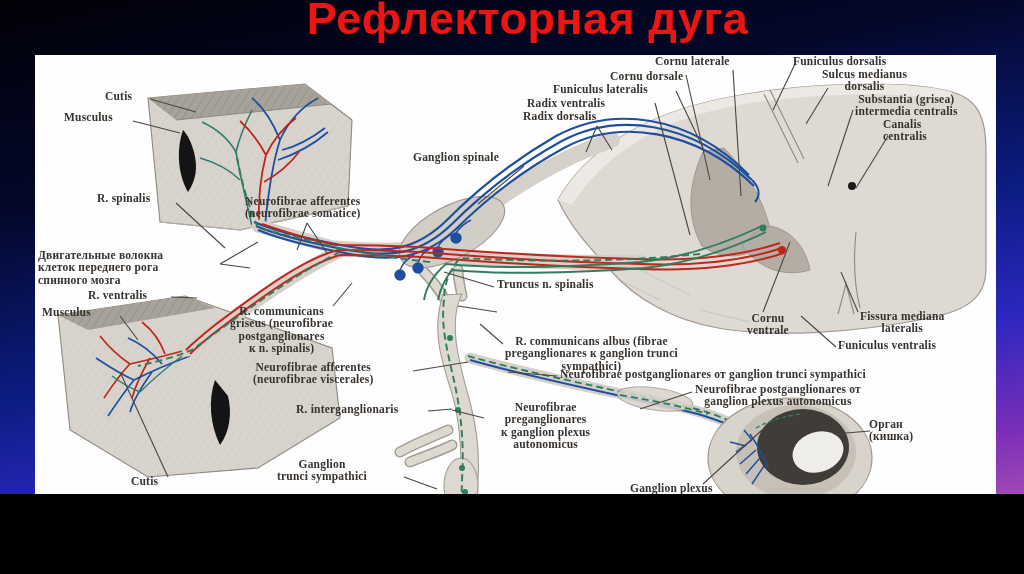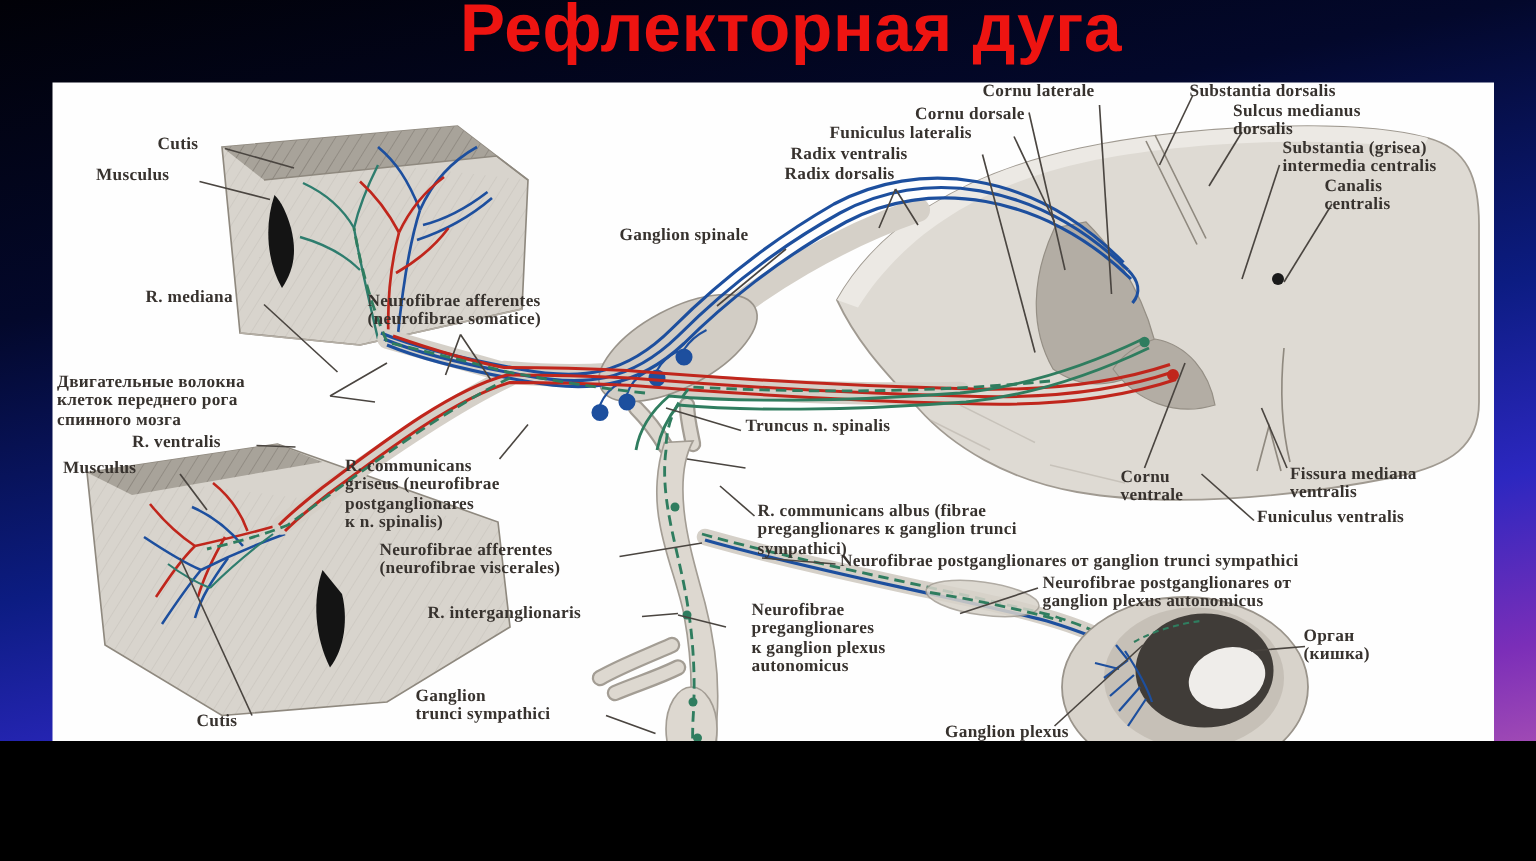--- a/index.html
+++ b/index.html
@@ -5,21 +5,21 @@
   html,body{margin:0;padding:0;background:#000;}
   .slide{position:relative;width:1024px;height:494px;overflow:hidden;
     background:linear-gradient(168deg,#010107 0%,#03082b 30%,#0c1c82 56%,#2c27c0 74%,#7b2eb8 90%,#a34cb4 100%);
     font-family:"Liberation Serif",serif;padding-left:31px;}
   .title{position:absolute;left:0;top:-8px;width:100%;margin:0;text-align:center;
     font-family:"Liberation Sans",sans-serif;font-weight:700;font-size:45px;line-height:1.2;
     color:#ee1411;letter-spacing:0.5px;}
   .panel{position:absolute;left:35px;top:55px;width:961px;height:493px;background:#fefefe;}
   svg.art{position:absolute;left:0;top:0;width:1024px;height:574px;}
   .lbl{position:absolute;font-family:"Liberation Serif",serif;font-weight:700;
-    font-size:11.5px;line-height:1.07;color:#37322e;letter-spacing:.2px;white-space:pre-line;}
+    font-size:11.5px;line-height:1.07;color:#37322e;letter-spacing:.2px;white-space:pre-line;text-align:center;}
   .ctr{text-align:left;}
 </style>
 </head>
 <body>
 
 <div class="slide">
   <h1 class="title">Рефлекторная дуга</h1>
   <div class="panel"></div>
 
   <svg class="art" viewBox="0 0 1024 574">
@@ -211,60 +211,60 @@
       <path d="M557,376 L508,372"></path>
       <path d="M692,392 L640,409"></path>
       <path d="M484,418 L452,410"></path>
       <path d="M703,484 L762,430"></path>
       <path d="M870,431 L834,434"></path>
     </g>
   </svg>
 
   <div class="lbl" style="left:105px;top:90px">Cutis</div>
   <div class="lbl" style="left:64px;top:111px">Musculus</div>
-  <div class="lbl" style="left:97px;top:192px">R. mediana</div>
+  <div class="lbl" style="left:97px;top:192px">R. spinalis</div>
   <div class="lbl" style="left:245px;top:195px">Neurofibrae afferentes
 (neurofibrae somatice)</div>
   <div class="lbl ctr" style="left:38px;top:249px;width:185px">Двигательные волокна
 клеток переднего рога
 спинного мозга</div>
   <div class="lbl" style="left:88px;top:289px">R. ventralis</div>
   <div class="lbl" style="left:42px;top:306px">Musculus</div>
   <div class="lbl" style="left:230px;top:305px">R. communicans
 griseus (neurofibrae
 postganglionares
 к n. spinalis)</div>
   <div class="lbl" style="left:253px;top:361px">Neurofibrae afferentes
 (neurofibrae viscerales)</div>
-  <div class="lbl" style="left:285px;top:403px">R. interganglionaris</div>
+  <div class="lbl" style="left:296px;top:403px">R. interganglionaris</div>
   <div class="lbl" style="left:131px;top:475px">Cutis</div>
   <div class="lbl" style="left:277px;top:458px">Ganglion
 trunci sympathici</div>
   <div class="lbl" style="left:200px;top:513px">Neurofibrae postganglionares</div>
   <div class="lbl" style="left:413px;top:151px">Ganglion spinale</div>
   <div class="lbl" style="left:527px;top:97px">Radix ventralis</div>
   <div class="lbl" style="left:523px;top:110px">Radix dorsalis</div>
   <div class="lbl" style="left:553px;top:83px">Funiculus lateralis</div>
   <div class="lbl" style="left:610px;top:70px">Cornu dorsale</div>
   <div class="lbl" style="left:655px;top:55px">Cornu laterale</div>
-  <div class="lbl" style="left:793px;top:55px">Substantia dorsalis</div>
+  <div class="lbl" style="left:793px;top:55px">Funiculus dorsalis</div>
   <div class="lbl" style="left:822px;top:68px">Sulcus medianus
 dorsalis</div>
   <div class="lbl" style="left:855px;top:93px">Substantia (grisea)
 intermedia centralis</div>
   <div class="lbl ctr" style="left:883px;top:118px;width:72px">Canalis
 centralis</div>
   <div class="lbl" style="left:497px;top:278px">Truncus n. spinalis</div>
   <div class="lbl" style="left:505px;top:335px">R. communicans albus (fibrae
 preganglionares к ganglion trunci
 sympathici)</div>
   <div class="lbl" style="left:747px;top:312px">Cornu
 ventrale</div>
   <div class="lbl" style="left:860px;top:310px">Fissura mediana
-ventralis</div>
+lateralis</div>
   <div class="lbl" style="left:838px;top:339px">Funiculus ventralis</div>
   <div class="lbl" style="left:560px;top:368px">Neurofibrae postganglionares от ganglion trunci sympathici</div>
   <div class="lbl" style="left:695px;top:383px">Neurofibrae postganglionares от
 ganglion plexus autonomicus</div>
   <div class="lbl" style="left:501px;top:401px">Neurofibrae
 preganglionares
 к ganglion plexus
 autonomicus</div>
   <div class="lbl ctr" style="left:630px;top:482px;width:135px">Ganglion plexus
 autonomicus</div>

